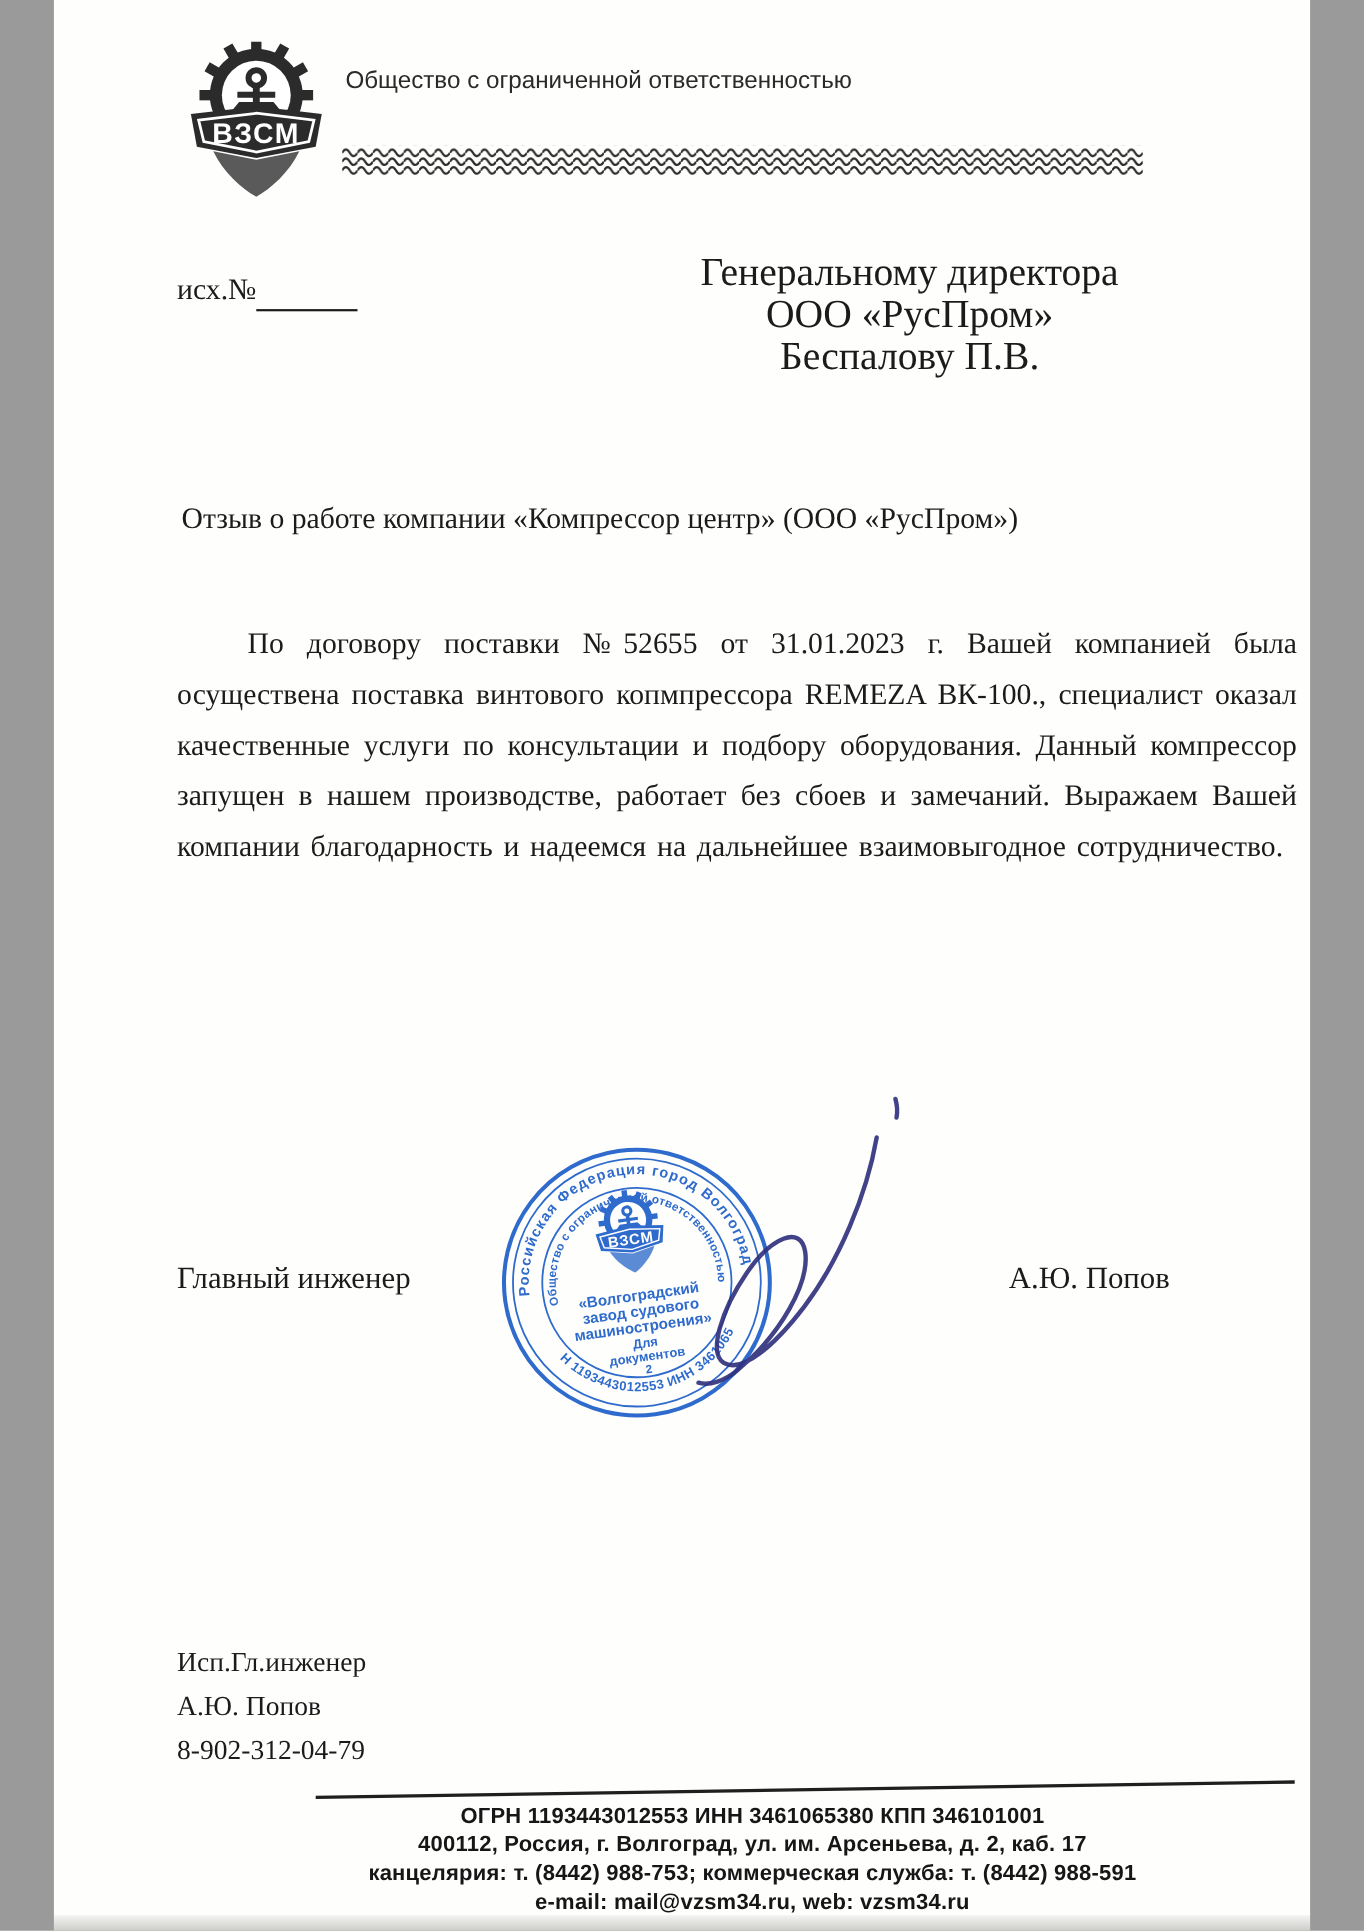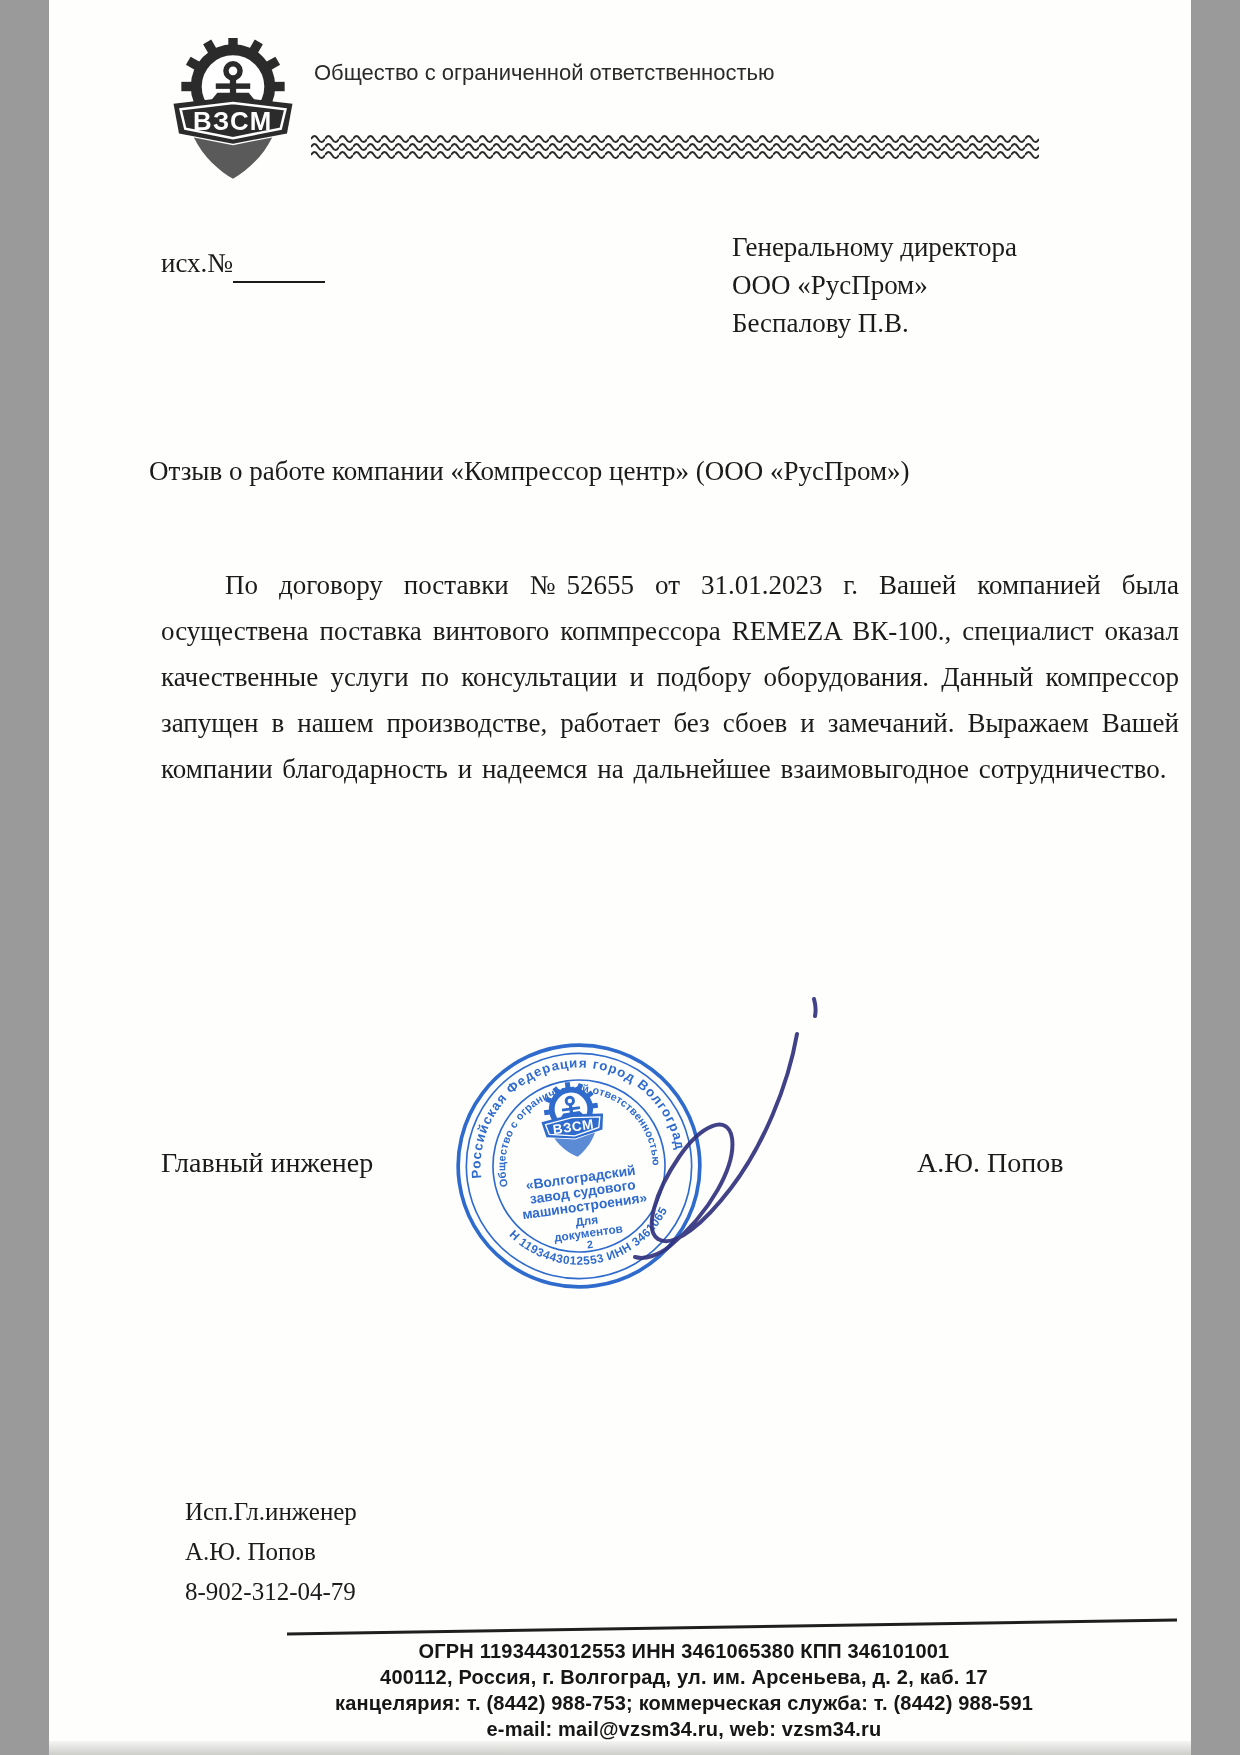--- a/index.html
+++ b/index.html
@@ -21,37 +21,37 @@
   }
   .waves{position:absolute;left:262px;top:132px;width:728px;height:27px;}
   
   .ref-block{position:absolute;left:112px;top:243px;font-size:27px;line-height:40px;}
   .uline{display:inline-block;border-bottom:2px solid #1b1b1b;min-height:28px;vertical-align:bottom;}
   .u-num{width:92px;}
   .u-day{padding:0 14px;}
   .u-gap1{width:54px;}
   .u-gap2{width:118px;}
   .addressee{
-    position:absolute;right:174px;top:228px;text-align:left;
-    font-size:27px;line-height:38px;
+    position:absolute;right:174px;top:228px;text-align:center;
+    font-size:36px;line-height:38px;
   }
   
-  .subject{position:absolute;left:100px;top:456px;font-size:27px;}
+  .subject{position:absolute;left:116px;top:456px;font-size:27px;}
   .body-text{
     position:absolute;left:112px;top:562px;width:1018px;margin:0;
     font-size:27px;line-height:46px;text-align:justify;text-indent:64px;
     word-spacing:3px;
   }
   .sign-position{position:absolute;left:112px;top:1147px;font-size:28px;}
   .sign-name{position:absolute;left:868px;top:1147px;font-size:28px;}
   
   .stamp-svg{position:absolute;left:402px;top:1038px;width:256px;height:256px;opacity:.92;}
   .sig-svg{position:absolute;left:520px;top:978px;width:290px;height:310px;}
   
-  .executor{position:absolute;left:112px;top:1492px;font-size:25px;line-height:40px;margin-left:24px;}
+  .executor{position:absolute;left:112px;top:1492px;font-size:25px;line-height:40px;}
   .footer-sep{position:absolute;left:0;top:1608px;width:1240px;height:36px;}
   .footer{
     position:absolute;left:170px;top:1638px;width:930px;text-align:center;
     font-family:"Liberation Sans", sans-serif;font-weight:bold;font-size:20px;
     line-height:26px;color:#161616;letter-spacing:.2px;
   }
   .scan-edge{
     position:absolute;left:0;bottom:0;width:1240px;height:14px;
     background:linear-gradient(to bottom,rgba(190,190,186,.15),rgba(165,165,160,.55));
   }

